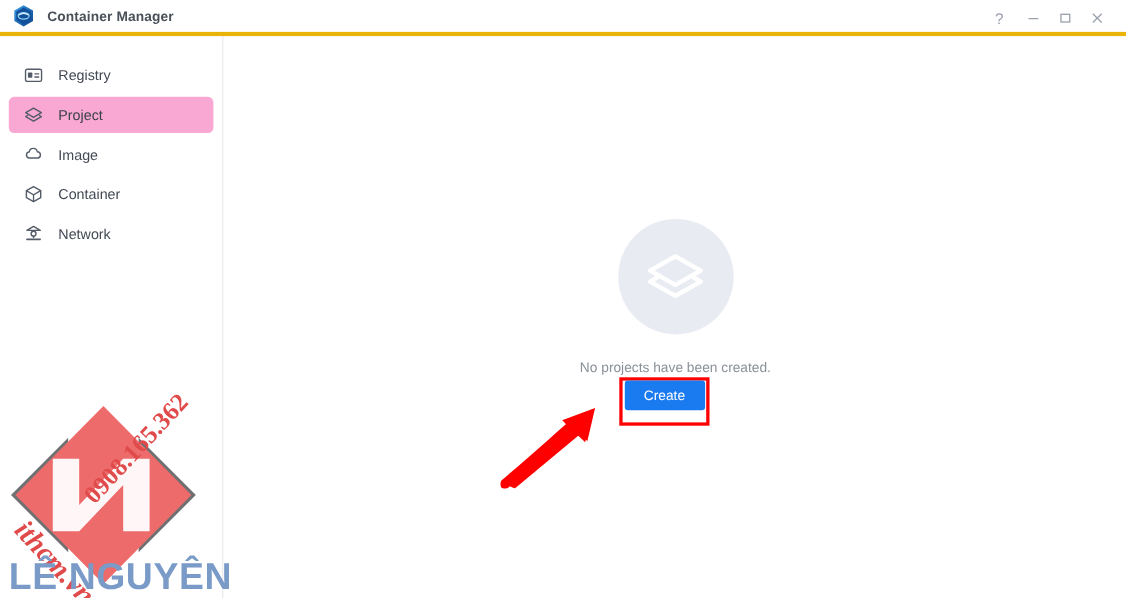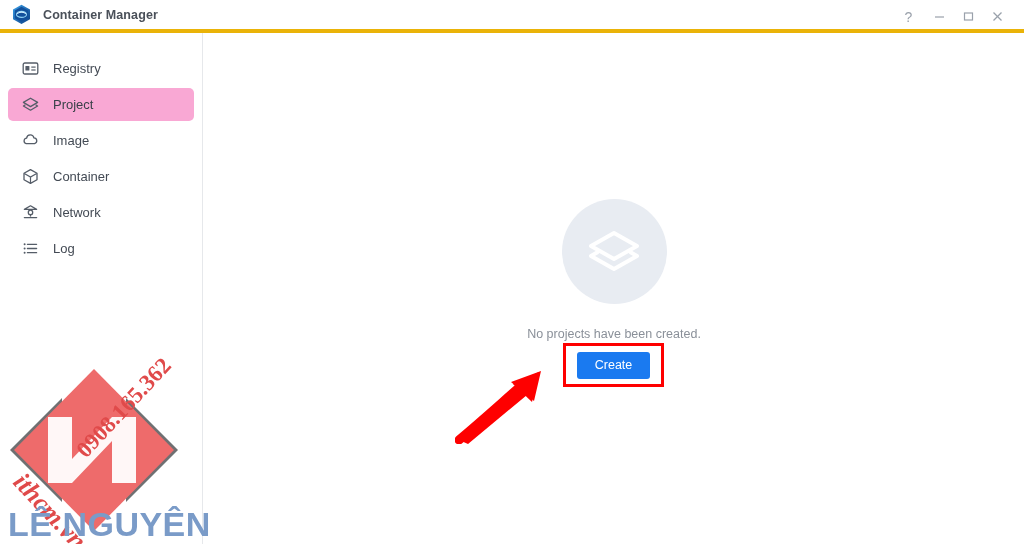--- a/index.html
+++ b/index.html
@@ -124,25 +124,25 @@
   .empty-text {
     margin-top: 23px;
     font-size: 12.5px;
     color: #8a9099;
   }
 
   
   .create-wrap {
     position: absolute;
     left: 563px; top: 343px;
-    width: 101px; height: 44px;
+    width: 82px; height: 44px;
     border: 3px solid #fe0000;
     background: #ffffff;
     display: flex;
-    align-items: center;
+    align-items: flex-start;
     justify-content: center;
   }
   .create-btn {
     width: 73px; height: 27px;
     background: #1a7af0;
     border: none;
     border-radius: 3px;
     color: #ffffff;
     font-family: "Liberation Sans", sans-serif;
     font-size: 12.5px;
@@ -275,33 +275,20 @@
         <svg width="17" height="17" viewBox="0 0 17 17">
           <path d="M8.5 1.8 L14.6 5.4 H2.4 Z" fill="none" stroke="#555d68" stroke-width="1.3" stroke-linejoin="round"></path>
           <circle cx="8.5" cy="8.4" r="2.2" fill="none" stroke="#555d68" stroke-width="1.3"></circle>
           <line x1="8.5" y1="10.6" x2="8.5" y2="12.6" stroke="#555d68" stroke-width="1.2"></line>
           <line x1="2.4" y1="13.6" x2="14.6" y2="13.6" stroke="#555d68" stroke-width="1.4" stroke-linecap="round"></line>
         </svg>
       </span>
       <span class="nav-label">Network</span>
     </div>
 
-    <div class="nav-item">
-      <span class="nav-icon">
-        <svg width="17" height="17" viewBox="0 0 17 17">
-          <circle cx="2.6" cy="4.3" r="1" fill="#555d68"></circle>
-          <circle cx="2.6" cy="8.5" r="1" fill="#555d68"></circle>
-          <circle cx="2.6" cy="12.7" r="1" fill="#555d68"></circle>
-          <line x1="5.4" y1="4.3" x2="14.6" y2="4.3" stroke="#555d68" stroke-width="1.3" stroke-linecap="round"></line>
-          <line x1="5.4" y1="8.5" x2="14.6" y2="8.5" stroke="#555d68" stroke-width="1.3" stroke-linecap="round"></line>
-          <line x1="5.4" y1="12.7" x2="14.6" y2="12.7" stroke="#555d68" stroke-width="1.3" stroke-linecap="round"></line>
-        </svg>
-      </span>
-      <span class="nav-label">Log</span>
-    </div>
   </div>
 
   <div class="content">
     <div class="empty-state">
       <div class="empty-circle">
         <svg width="58" height="58" viewBox="0 0 58 58">
           <path d="M29 10 L52 23 L29 36 L6 23 Z" fill="none" stroke="#ffffff" stroke-width="4" stroke-linejoin="round"></path>
           <path d="M12.5 29.2 L6 33 L29 46 L52 33 L45.5 29.2" fill="none" stroke="#ffffff" stroke-width="4" stroke-linejoin="round" stroke-linecap="round"></path>
         </svg>
       </div>

